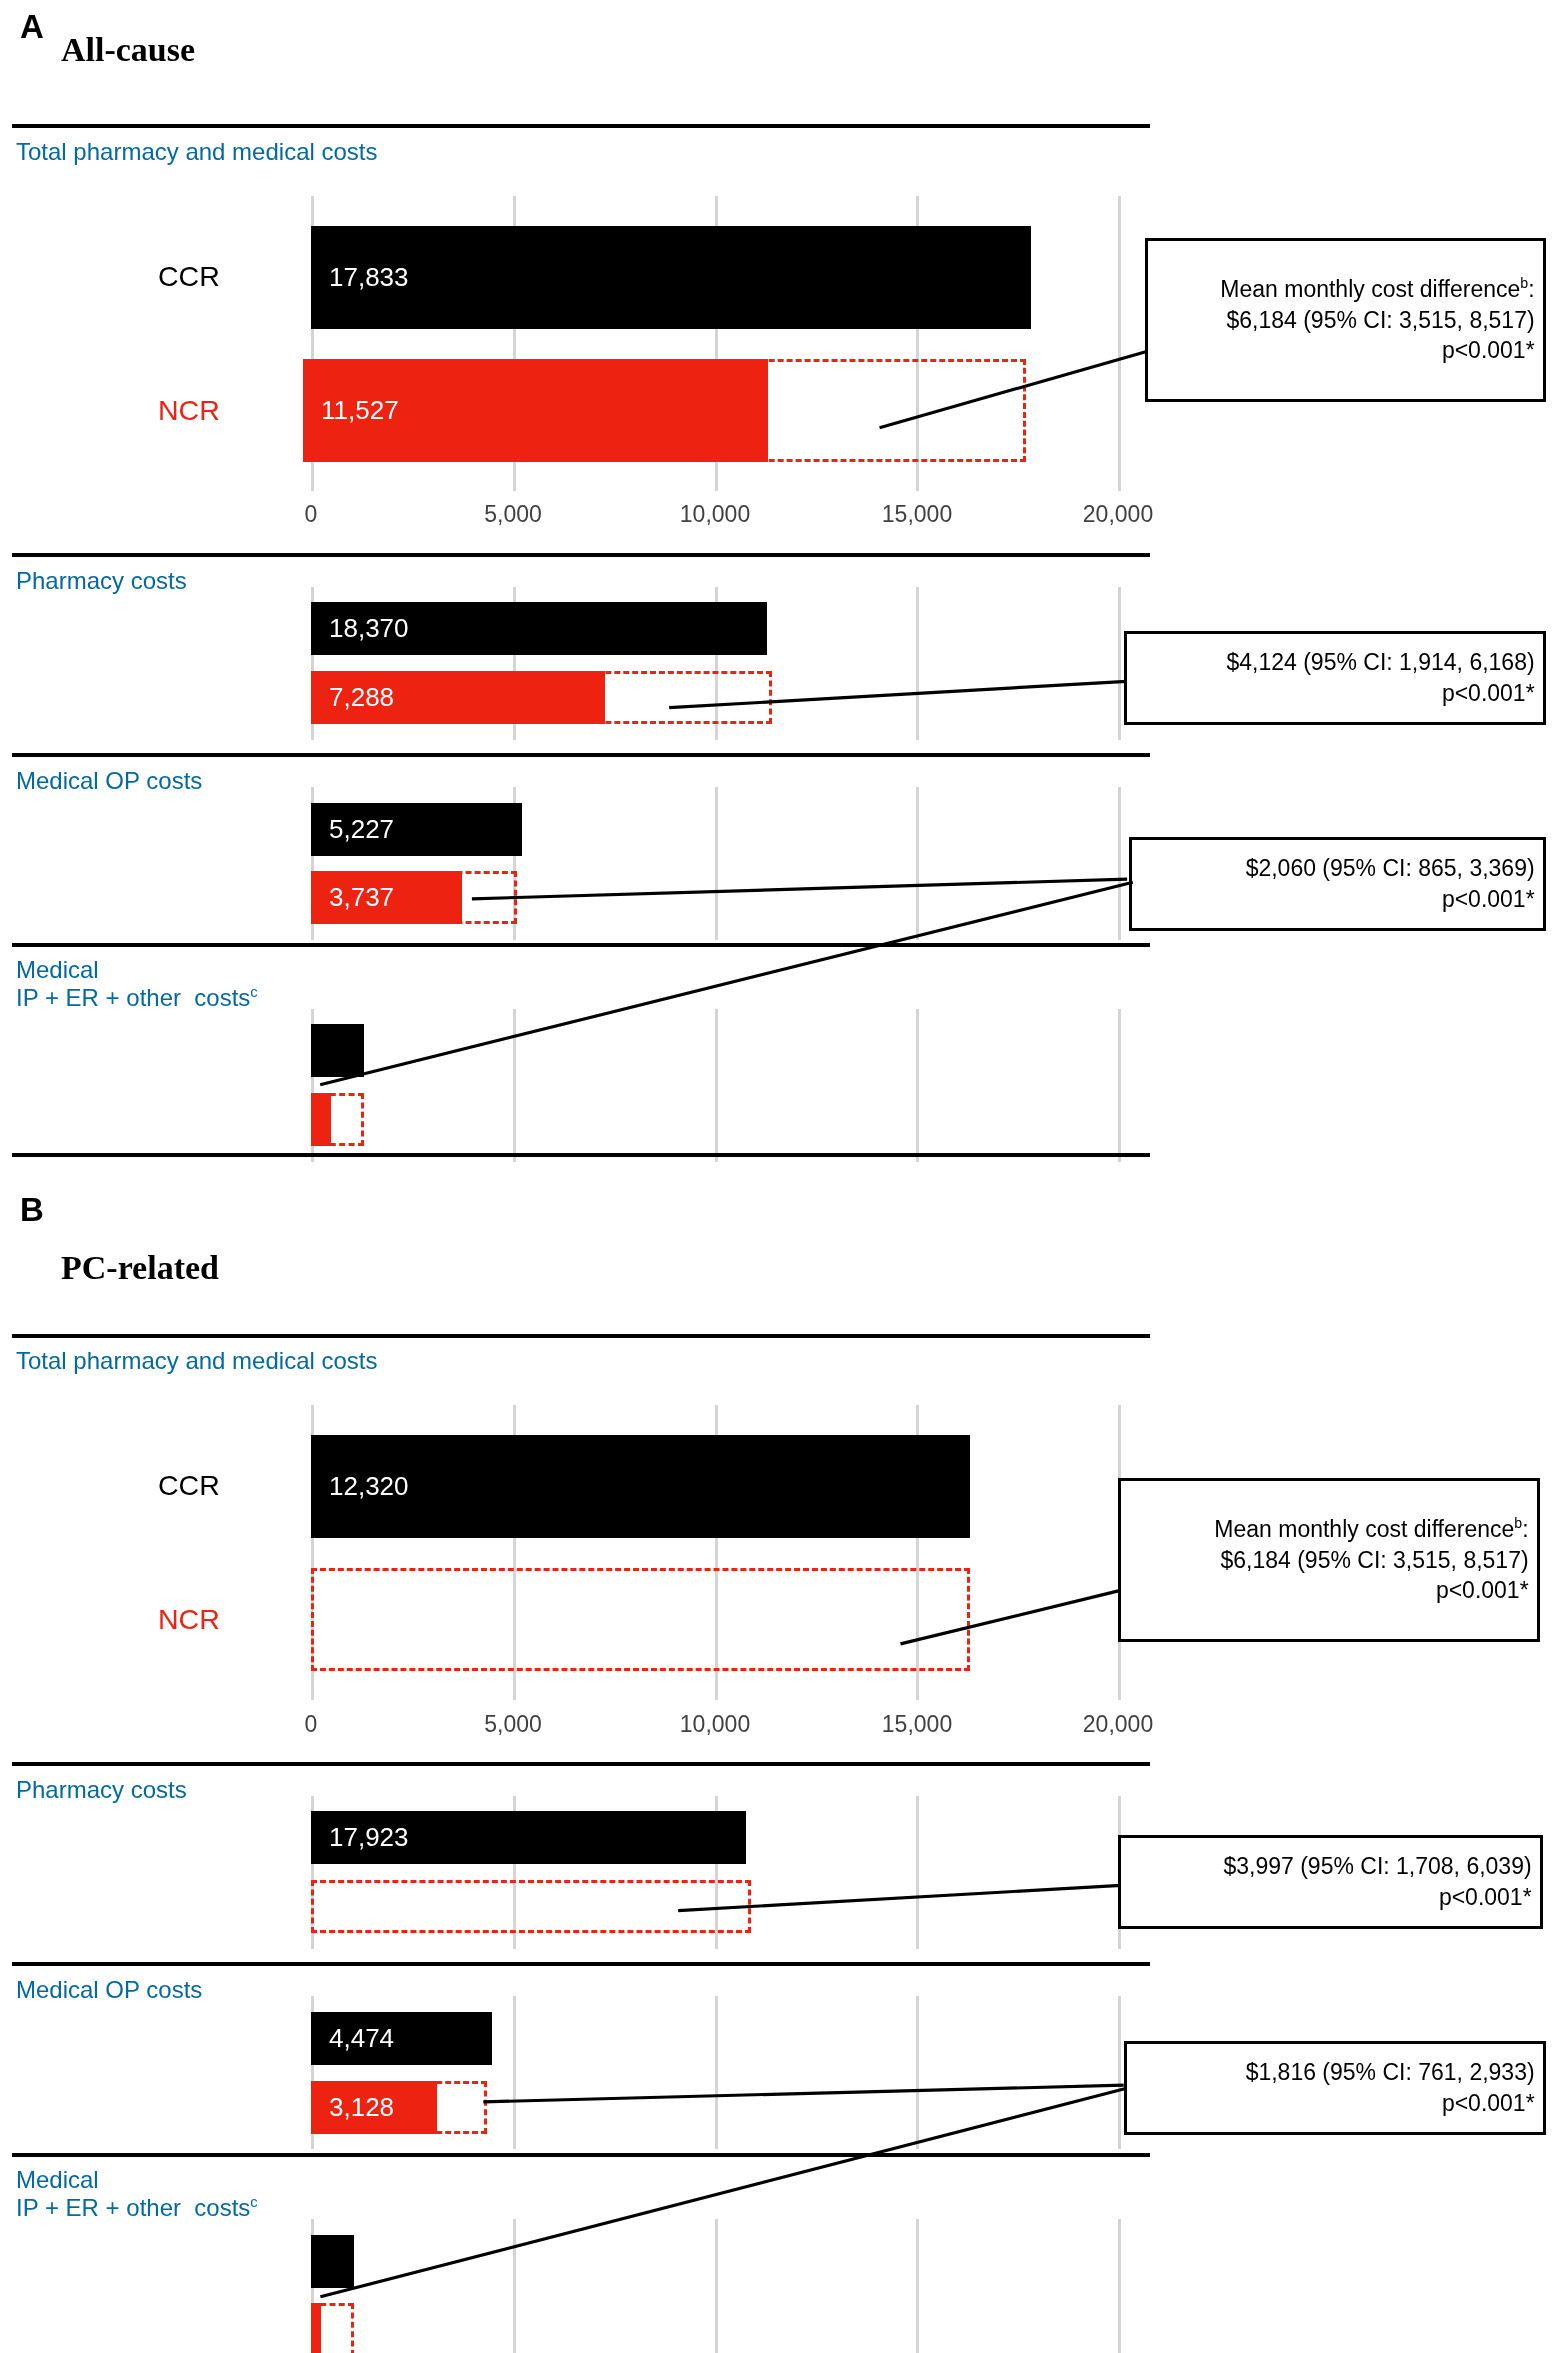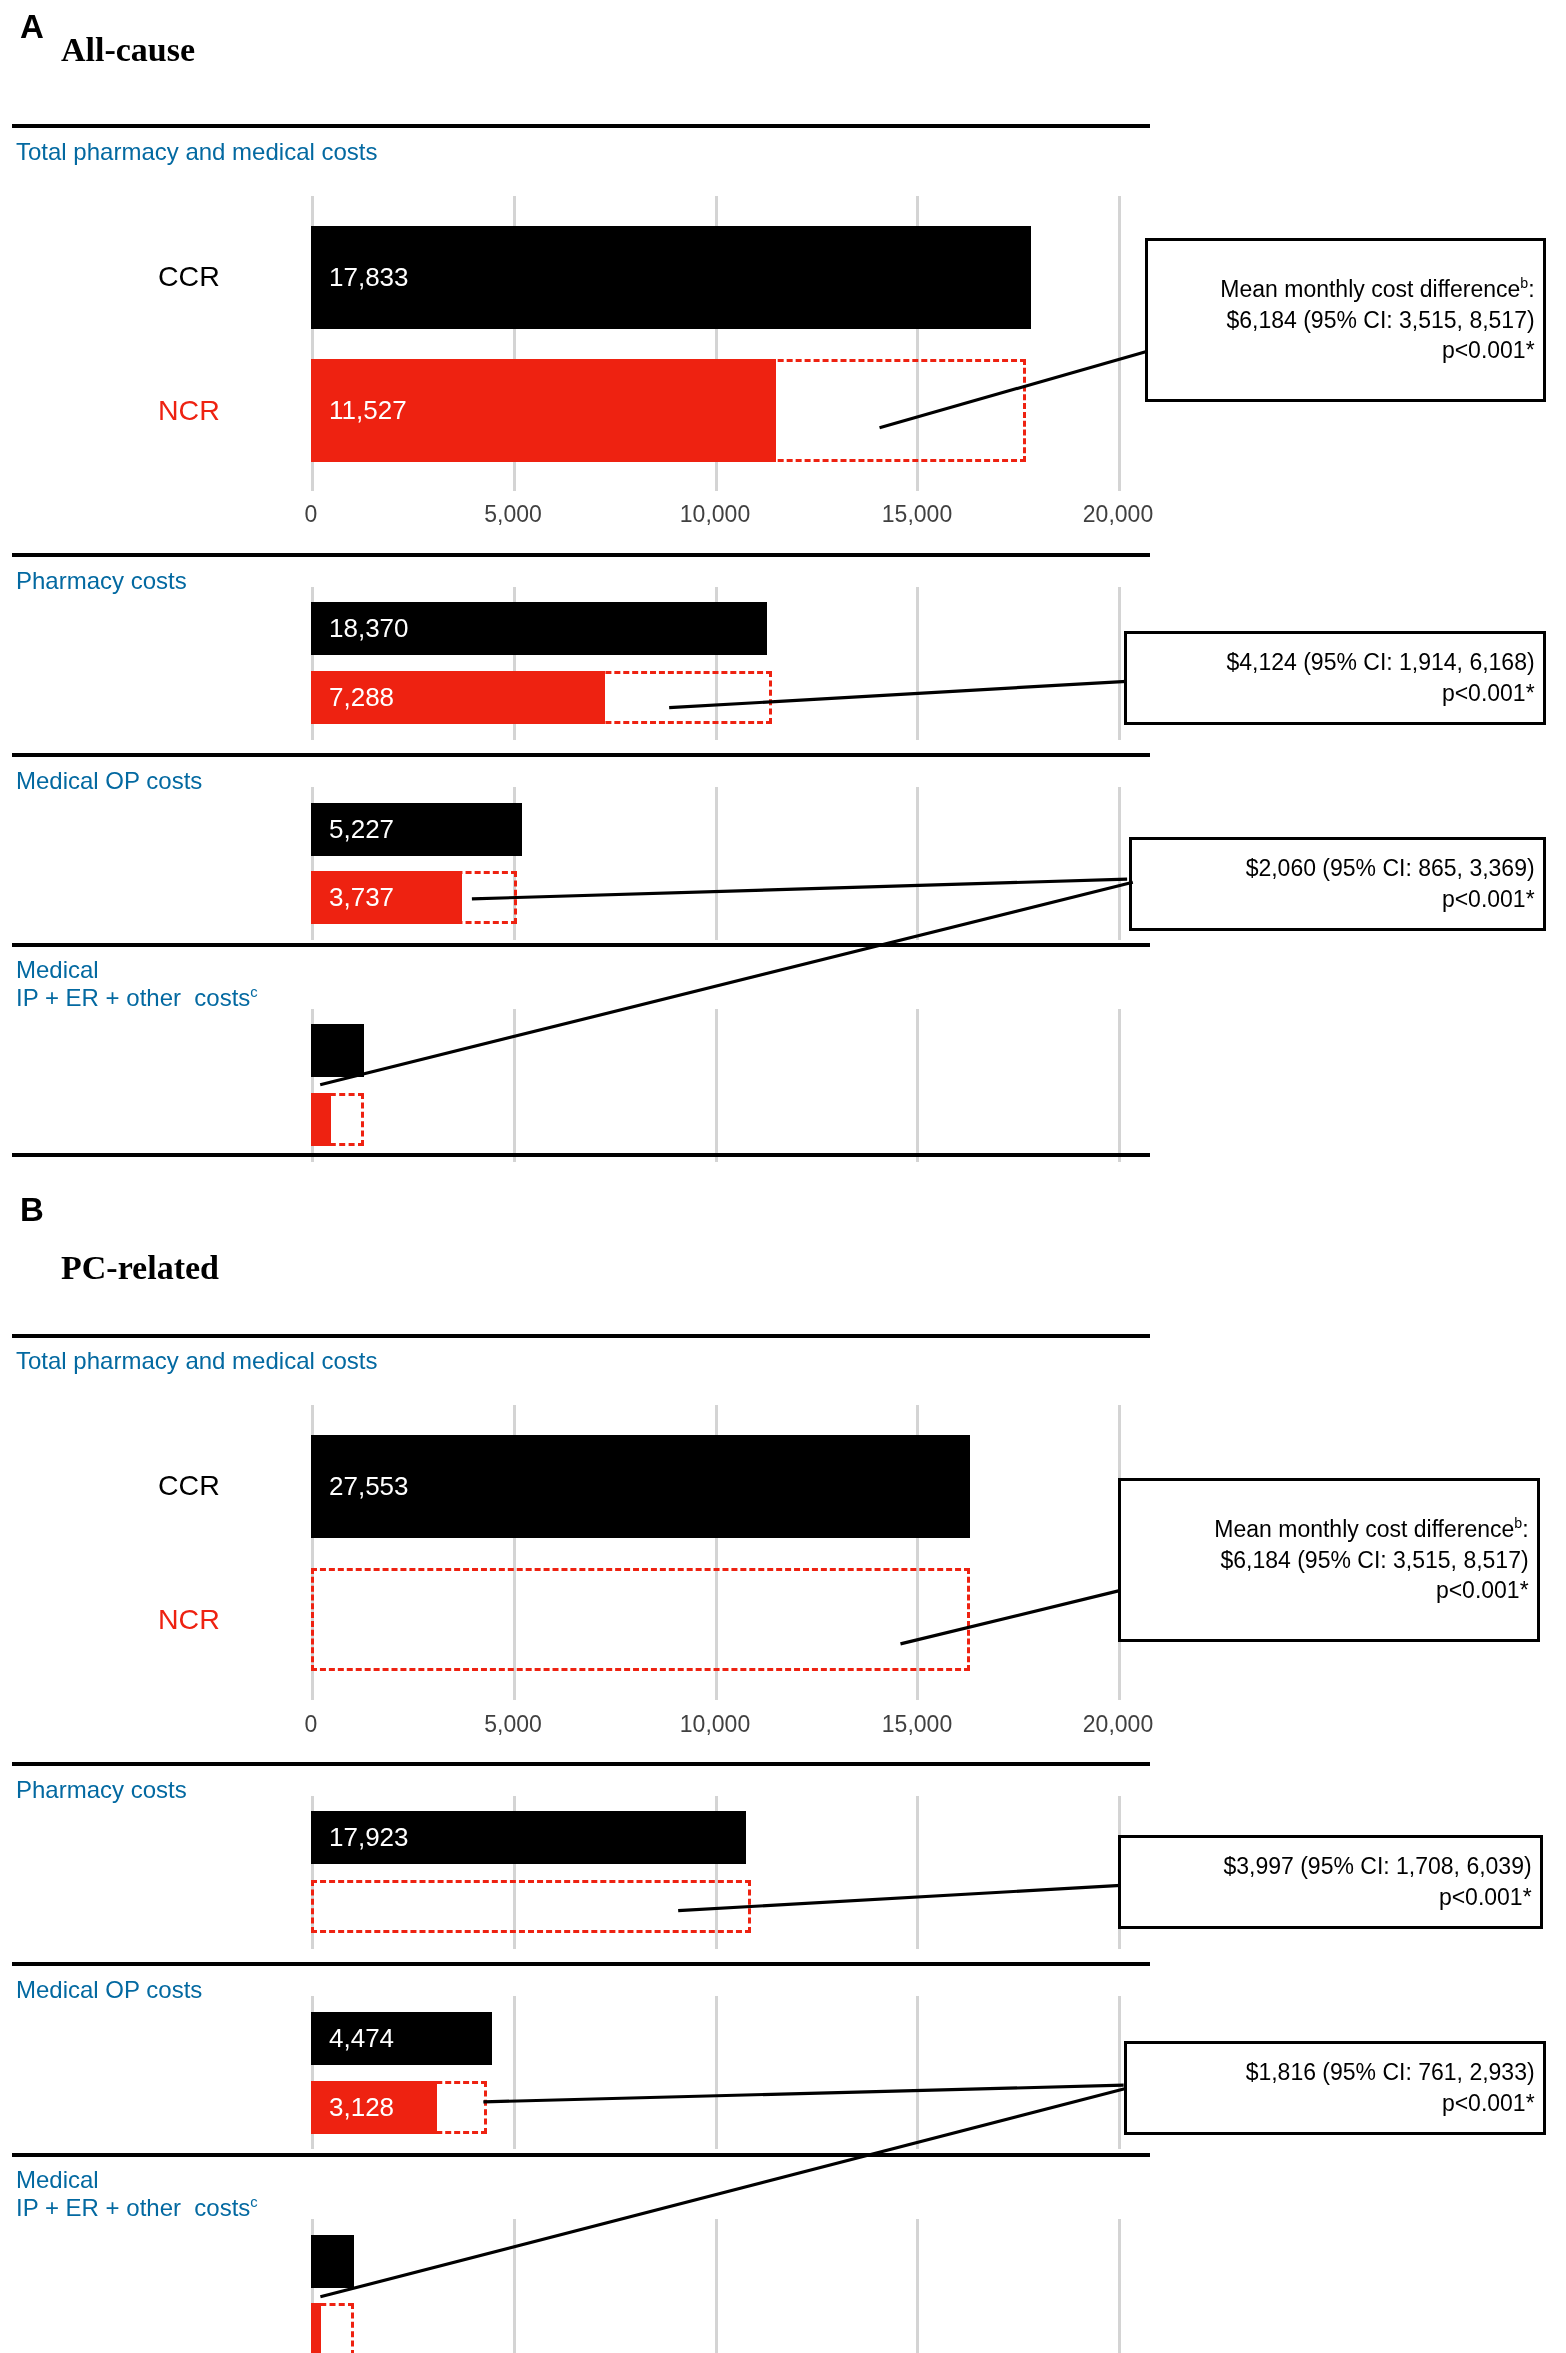--- a/index.html
+++ b/index.html
@@ -50,21 +50,21 @@
       <div class="gridline" style="left: 0px;"></div>
       <div class="gridline" style="left: 202px;"></div>
       <div class="gridline" style="left: 404px;"></div>
       <div class="gridline" style="left: 605px;"></div>
       <div class="gridline" style="left: 807px;"></div>
     </div>
     <div class="bar black" style="left: 311px; top: 226px; width: 720px; height: 103px; text-align: right;">
       <span class="val">17,833</span>
     </div>
     <div class="ci-box" style="left: 311px; top: 359px; width: 715px; height: 103px;"></div>
-    <div class="bar red" style="left: 311px; top: 359px; width: 465px; height: 103px;">
+    <div class="bar red" style="left: 303px; top: 359px; width: 465px; height: 103px;">
       <span class="val">11,527</span>
     </div>
     <div class="grp-label ccr" style="left: 158px; top: 262px;">CCR</div>
     <div class="grp-label ncr" style="left: 158px; top: 396px;">NCR</div>
     <div class="axis-tick" style="left: 311px; top: 501px;">0</div>
     <div class="axis-tick" style="left: 513px; top: 501px;">5,000</div>
     <div class="axis-tick" style="left: 715px; top: 501px;">10,000</div>
     <div class="axis-tick" style="left: 917px; top: 501px;">15,000</div>
     <div class="axis-tick" style="left: 1118px; top: 501px;">20,000</div>
     <div class="rule" style="top: 553px;"></div>
@@ -117,21 +117,21 @@
     <div class="rule" style="top: 1334px;"></div>
     <div class="sec-label" style="left: 16px; top: 1347px;"><span>Total pharmacy and medical costs</span></div>
     <div class="plot" style="left: 311px; top: 1405px; width: 807px; height: 295px;">
       <div class="gridline" style="left: 0px;"></div>
       <div class="gridline" style="left: 202px;"></div>
       <div class="gridline" style="left: 404px;"></div>
       <div class="gridline" style="left: 605px;"></div>
       <div class="gridline" style="left: 807px;"></div>
     </div>
     <div class="bar black" style="left: 311px; top: 1435px; width: 659px; height: 103px;">
-      <span class="val">27,553</span>
+      <span class="val">12,320</span>
     </div>
     <div class="ci-box" style="left: 311px; top: 1568px; width: 659px; height: 103px;"></div>
     <div class="grp-label ccr" style="left: 158px; top: 1471px;">CCR</div>
     <div class="grp-label ncr" style="left: 158px; top: 1605px;">NCR</div>
     <div class="axis-tick" style="left: 311px; top: 1711px;">0</div>
     <div class="axis-tick" style="left: 513px; top: 1711px;">5,000</div>
     <div class="axis-tick" style="left: 715px; top: 1711px;">10,000</div>
     <div class="axis-tick" style="left: 917px; top: 1711px;">15,000</div>
     <div class="axis-tick" style="left: 1118px; top: 1711px;">20,000</div>
     <div class="rule" style="top: 1762px;"></div>

